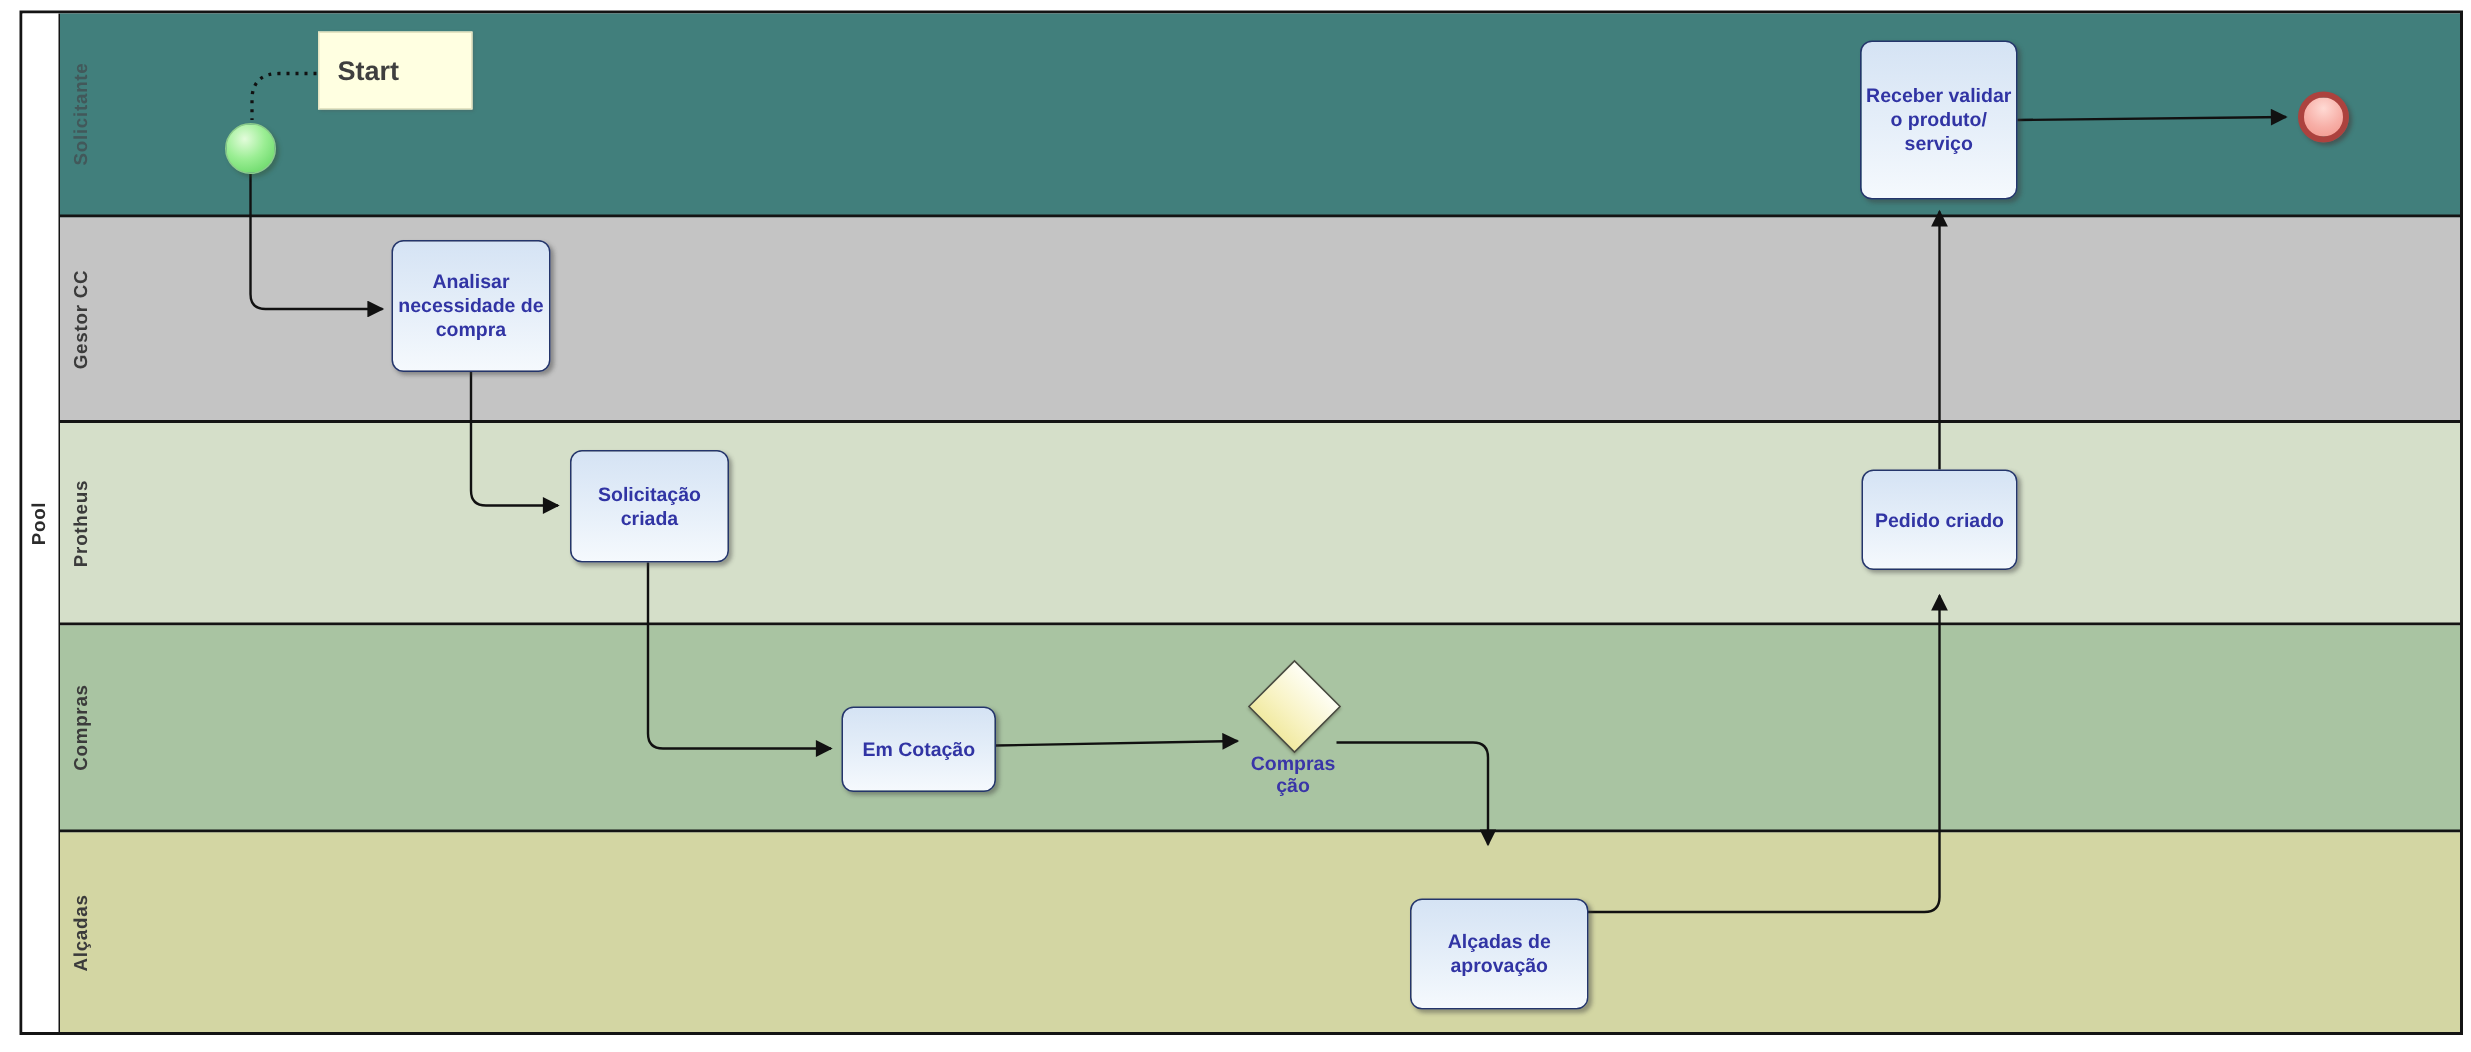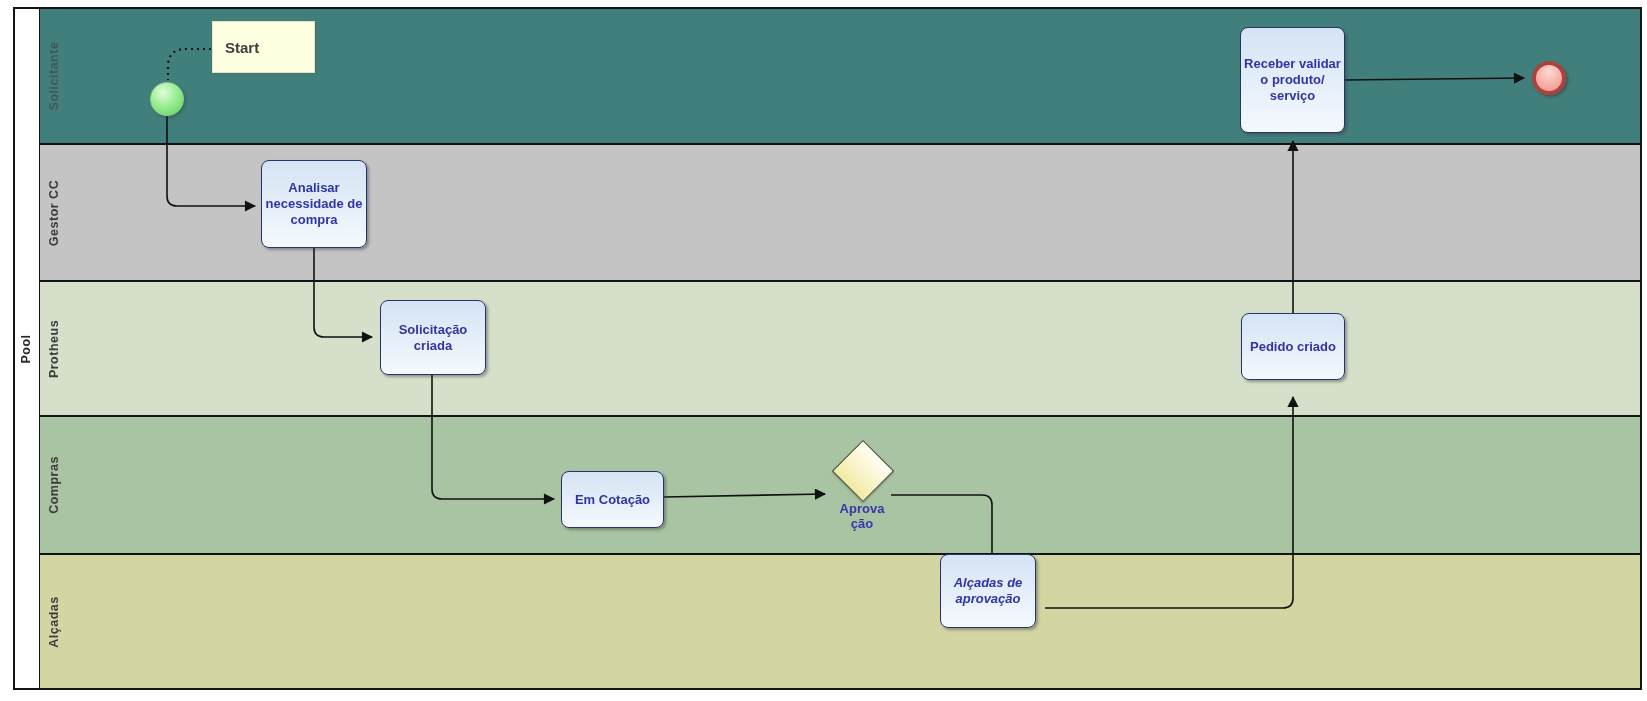--- a/index.html
+++ b/index.html
@@ -41,21 +41,21 @@
     position:absolute; box-sizing:border-box;
     border:1.6px solid #24356B; border-radius:8px;
     background:linear-gradient(180deg,#D5E3F4 0%,#E6EFF9 55%,#F5F9FD 100%);
     color:#3134A4; font-weight:bold; font-size:13px; line-height:16px;
     display:flex; align-items:center; justify-content:center; text-align:center;
     padding:3px 0; box-shadow:2px 2px 3px rgba(60,60,60,0.45);
   }
   .annotation {
     position:absolute; box-sizing:border-box;
     background:#FFFFE1; border:1px solid #E4E4C2;
-    color:#3F3F3F; font-weight:bold; font-size:15px;
+    color:#3F3F3F; font-weight:bold; font-size:18px;
     display:flex; align-items:center; padding-left:12px;
     box-shadow:1px 1px 2px rgba(80,80,80,0.35);
   }
   .event { position:absolute; border-radius:50%; box-sizing:border-box; }
   .event-start {
     left:150px; top:82px; width:34px; height:34px;
     background:radial-gradient(circle at 38% 30%, #E3FCDB 0%, #9BEE94 45%, #71DC6F 80%, #8BE489 100%);
     border:1.5px solid #8BCB8B; box-shadow:2px 2px 3px rgba(50,80,50,0.45);
   }
   .event-end {
@@ -136,23 +136,23 @@
 
   <div class="task" style="left:561px; top:471px; width:103px; height:57px;">
     <span>Em Cotação</span>
   </div>
 
   <div class="task" style="left:380px; top:300px; width:106px; height:75px;">
     <span>Solicitação criada</span>
   </div>
 
   <div class="gateway"></div>
-  <div class="gateway-label">Aprova ção</div>
+  <div class="gateway-label">Compras ção</div>
 
-  <div class="task" style="left:940px; top:554px; width:96px; height:74px;font-style:italic;">
+  <div class="task" style="left:940px; top:599px; width:119px; height:74px;">
     <span>Alçadas de aprovação</span>
   </div>
 
   <div class="task" style="left:1241px; top:313px; width:104px; height:67px;">
     <span>Pedido criado</span>
   </div>
 
   <div class="task" style="left:1240px; top:27px; width:105px; height:106px;">
     <span>Receber validar o produto/ serviço</span>
   </div>

